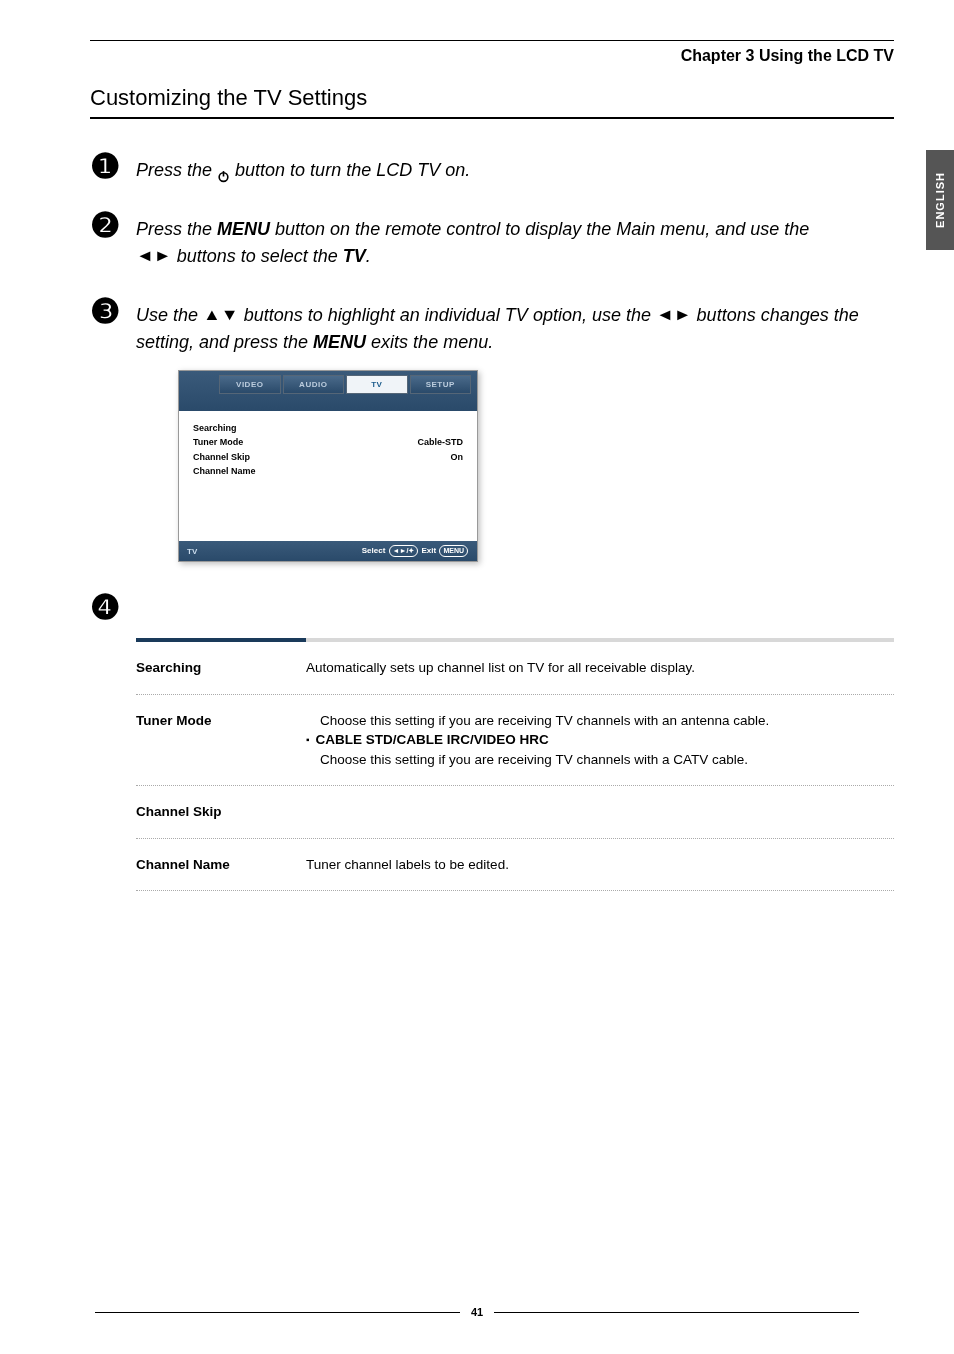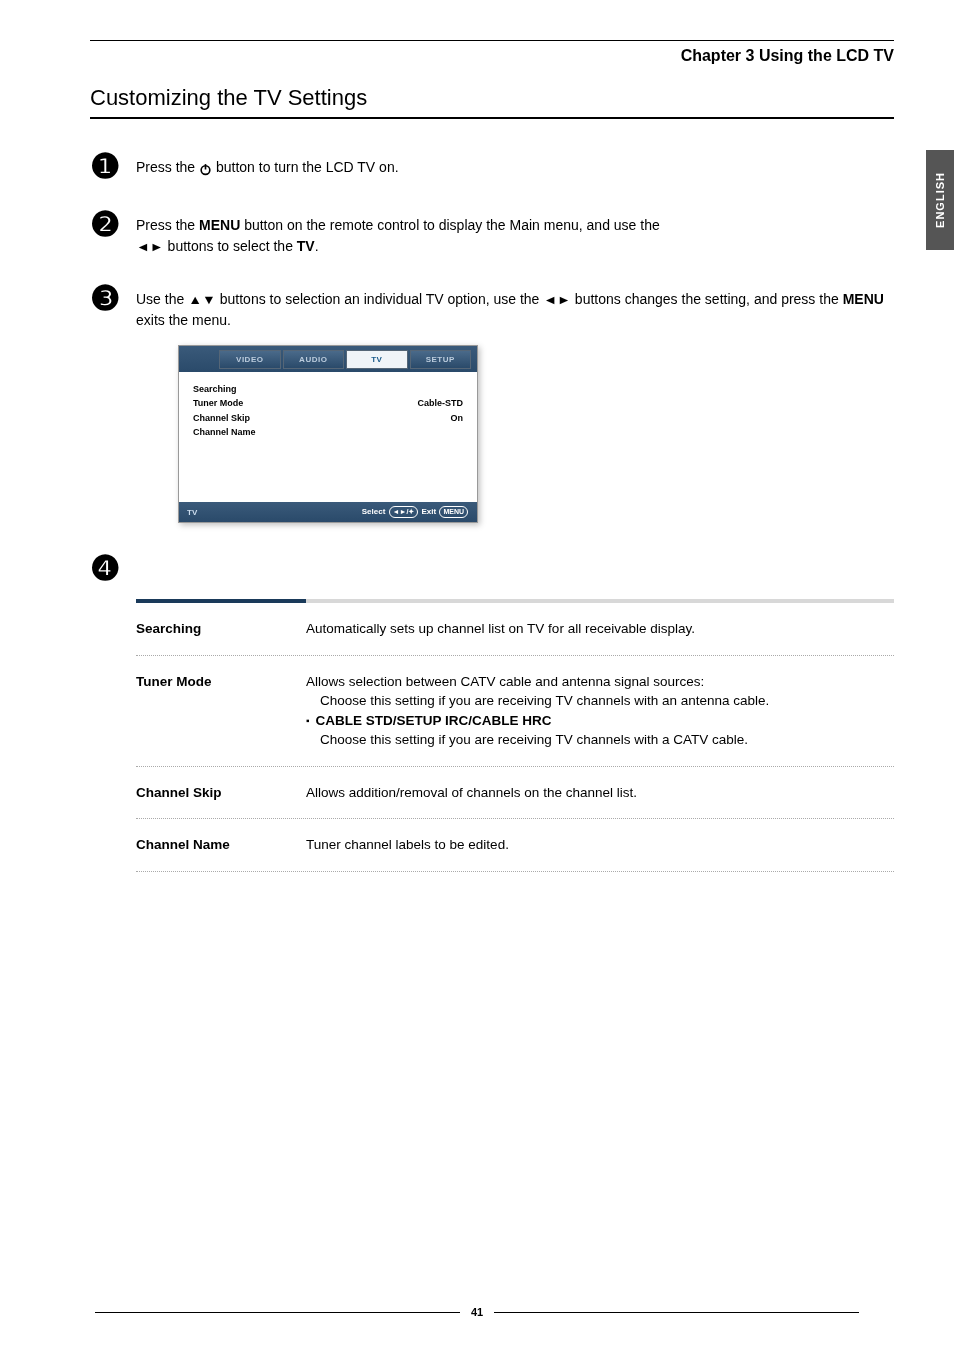--- a/index.html
+++ b/index.html
@@ -60,24 +60,25 @@
   }
   .step-num {
     font-size: 34px;
     font-weight: bold;
     width: 46px;
     flex-shrink: 0;
     line-height: 1;
     font-family: "Arial Black", Arial, sans-serif;
   }
   .step-body {
-    font-size: 14px;
+    font-size: 18px;
     line-height: 1.5;
     padding-top: 8px;
     flex: 1;
+    font-style: italic;
   }
   .step-body b { font-weight: bold; }
   .power-icon {
     display: inline-block;
     width: 13px;
     height: 13px;
     vertical-align: middle;
     position: relative;
     top: -1px;
   }
@@ -89,21 +90,21 @@
   .osd {
     width: 300px;
     border: 1px solid #999;
     background: #fff;
     box-shadow: 2px 2px 6px rgba(0,0,0,0.25);
     font-size: 10px;
   }
   .osd-tabs {
     display: flex;
     background: linear-gradient(#3a5a7a,#2a4a6a);
-    padding: 4px 6px 3px 40px;
+    padding: 4px 6px 17px 40px;
     gap: 2px;
   }
   .osd-tab {
     flex: 1;
     text-align: center;
     color: #bcd;
     font-size: 8px;
     font-weight: bold;
     padding: 4px 2px;
     border: 1px solid #567;
@@ -225,21 +226,21 @@
     <div class="step-num">❷</div>
     <div class="step-body">
       <span>Press the </span><b>MENU</b><span> button on the remote control to display the Main menu, and use the </span><br>
       <span class="tri">◄►</span><span> buttons to select the </span><b>TV</b><span>.</span>
     </div>
   </div>
 
   <div class="step" style="margin-bottom:14px;">
     <div class="step-num">❸</div>
     <div class="step-body">
-      <span>Use the </span><span class="tri">▲▼</span><span> buttons to selection an individual TV option, use the </span><span class="tri">◄►</span><span> buttons changes the setting, and press the </span><b>MENU</b><span> exits the menu.</span>
+      <span>Use the </span><span class="tri">▲▼</span><span> buttons to highlight an individual TV option, use the </span><span class="tri">◄►</span><span> buttons changes the setting, and press the </span><b>MENU</b><span> exits the menu.</span>
     </div>
   </div>
 
   <div class="osd-wrap">
     <div class="osd">
       <div class="osd-tabs">
         <div class="osd-tab">VIDEO</div>
         <div class="osd-tab">AUDIO</div>
         <div class="osd-tab active">TV</div>
         <div class="osd-tab">SETUP</div>
@@ -285,32 +286,30 @@
     </div>
 
     <div class="opt-row">
       <div class="opt-name">Searching</div>
       <div class="opt-desc">Automatically sets up channel list on TV for all receivable display.</div>
     </div>
 
     <div class="opt-row">
       <div class="opt-name">Tuner Mode</div>
       <div class="opt-desc">
-        <span>Allows selection between CATV cable and antenna signal sources:</span>
         <ul>
           <li class="sub">Choose this setting if you are receiving TV channels with an antenna cable.</li>
-          <li class="bullet"><b>CABLE STD/SETUP IRC/CABLE HRC</b></li>
+          <li class="bullet"><b>CABLE STD/CABLE IRC/VIDEO HRC</b></li>
           <li class="sub">Choose this setting if you are receiving TV channels with a CATV cable.</li>
         </ul>
       </div>
     </div>
 
     <div class="opt-row">
       <div class="opt-name">Channel Skip</div>
-      <div class="opt-desc">Allows addition/removal of channels on the channel list.</div>
     </div>
 
     <div class="opt-row">
       <div class="opt-name">Channel Name</div>
       <div class="opt-desc">Tuner channel labels to be edited.</div>
     </div>
   </div>
 </div>
 
 <div class="page-num">

